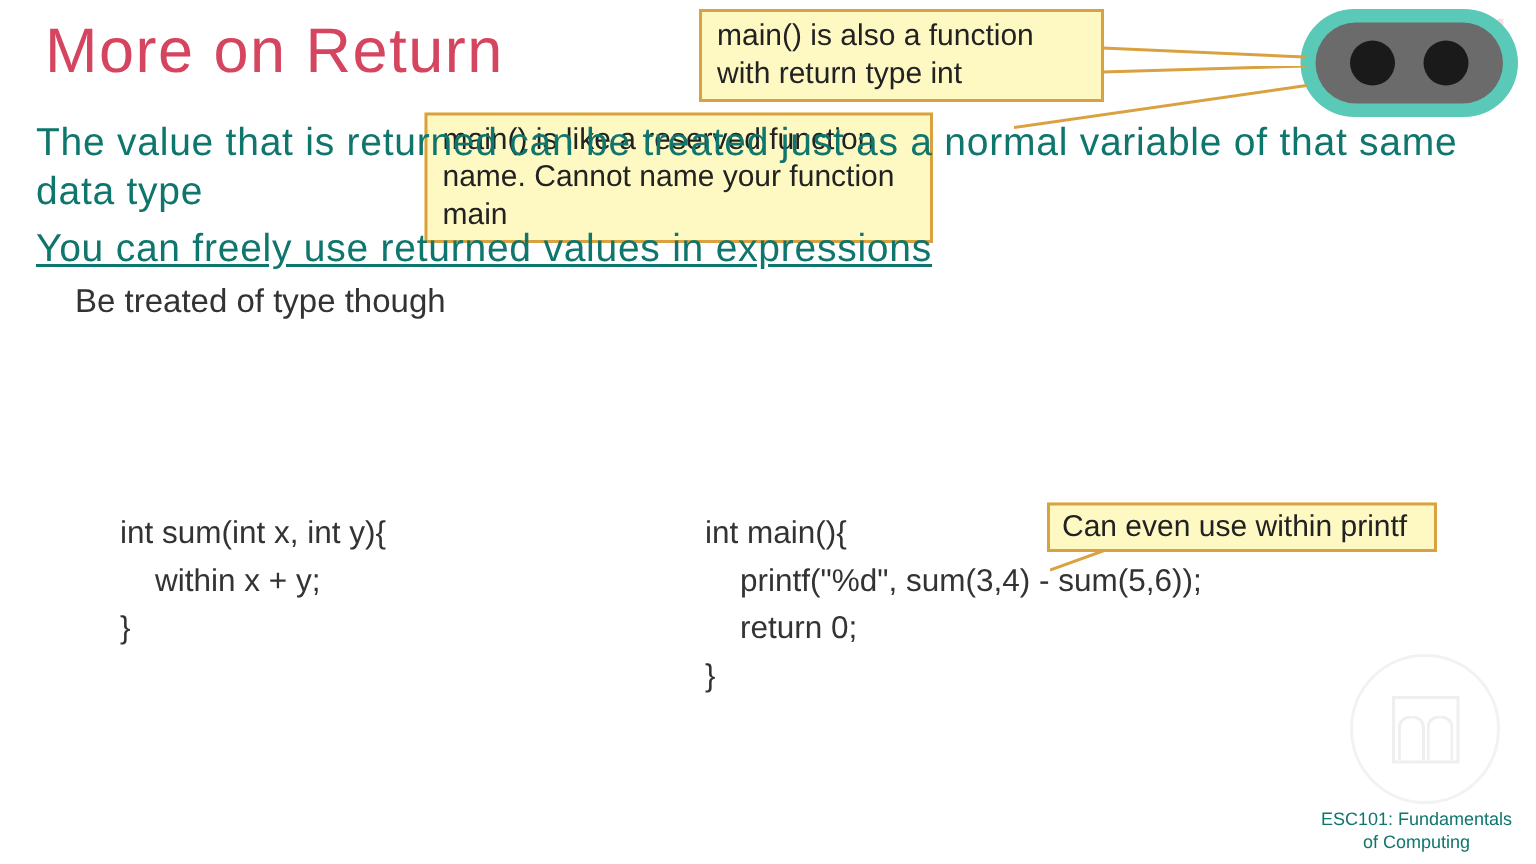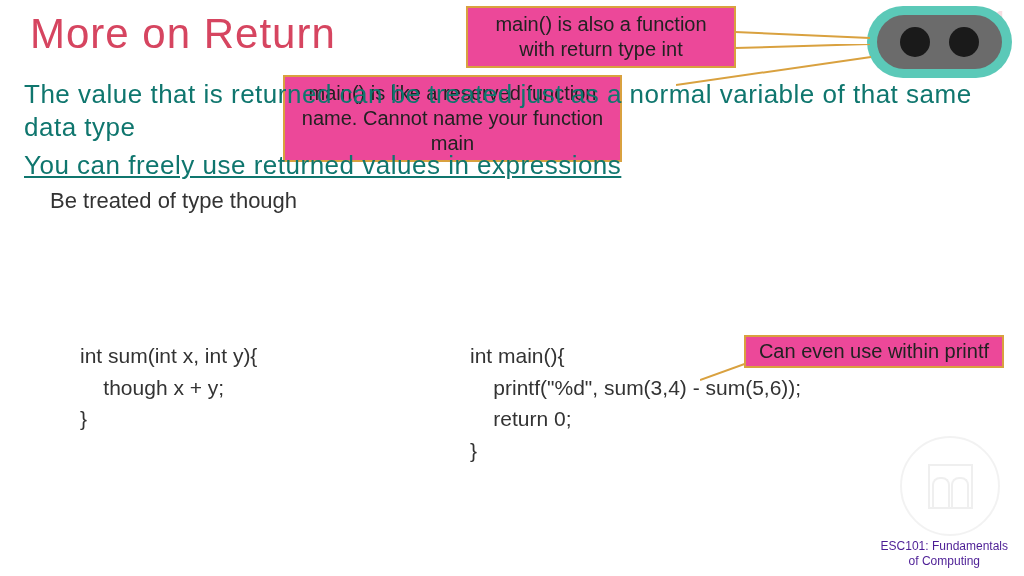--- a/index.html
+++ b/index.html
@@ -44,32 +44,31 @@
       padding: 0 14px;
     }
     .eye {
       width: 30px;
       height: 30px;
       background: #1a1a1a;
       border-radius: 50%;
     }
     .callout {
       position: absolute;
-      background: #ec4899;
+      background: #fef9c3;
       border: 2px solid #d9a13f;
       font-family: Arial, sans-serif;
       font-size: 20px;
       color: #222;
-      text-align: center;
       padding: 4px 10px;
       line-height: 1.25;
     }
     .callout1 { top: 6px; left: 466px; width: 270px; }
     .callout2 { top: 75px; left: 252px; width: 339px; margin-left: 31px; }
-    .callout3 { top: 335px; left: 698px; width: 260px; padding: 2px 8px; margin-left: 46px; }
+    .callout3 { top: 335px; left: 698px; width: 260px; padding: 2px 8px; }
     .body-text {
       position: absolute;
       left: 24px;
       font-size: 26px;
       color: #0f766e;
       font-weight: 300;
       letter-spacing: 0.5px;
     }
     .bt1 { top: 78px; width: 960px; line-height: 1.25; }
     .bt2 { top: 150px; width: 960px; text-decoration: underline; }
@@ -90,21 +89,21 @@
       white-space: pre;
     }
     .code1 { top: 340px; left: 80px; }
     .code2 { top: 340px; left: 470px; }
     .footer {
       position: absolute;
       bottom: 8px;
       right: 16px;
       text-align: center;
       font-size: 12px;
-      color: #4c1d95;
+      color: #0f766e;
       line-height: 1.2;
     }
     .logo {
       position: absolute;
       bottom: 40px;
       right: 24px;
       width: 100px;
       height: 100px;
       border: 2px solid #e6e6e6;
       border-radius: 50%;
@@ -165,21 +164,21 @@
 <svg class="arrow" style="top:55px; left:676px;" width="200" height="40">
   <line x1="0" y1="30" x2="195" y2="2" stroke="#d9a13f" stroke-width="2"></line>
 </svg>
 <div class="callout callout2">main() is like a reserved function name. Cannot name your function main</div>
 
 <div class="body-text bt1">The value that is returned can be treated just as a normal variable of that same data type</div>
 <div class="body-text bt2">You can freely use returned values in expressions</div>
 <div class="sub-text">Be treated of type though</div>
 
 <div class="code code1">int sum(int x, int y){
-    though x + y;
+    within x + y;
 }</div>
 <div class="code code2">int main(){
     printf("%d", sum(3,4) - sum(5,6));
     return 0;
 }</div>
 
 <svg class="arrow" style="top:362px; left:700px;" width="90" height="30">
   <line x1="50" y1="0" x2="0" y2="18" stroke="#d9a13f" stroke-width="2"></line>
 </svg>
 <div class="callout callout3">Can even use within printf</div>

